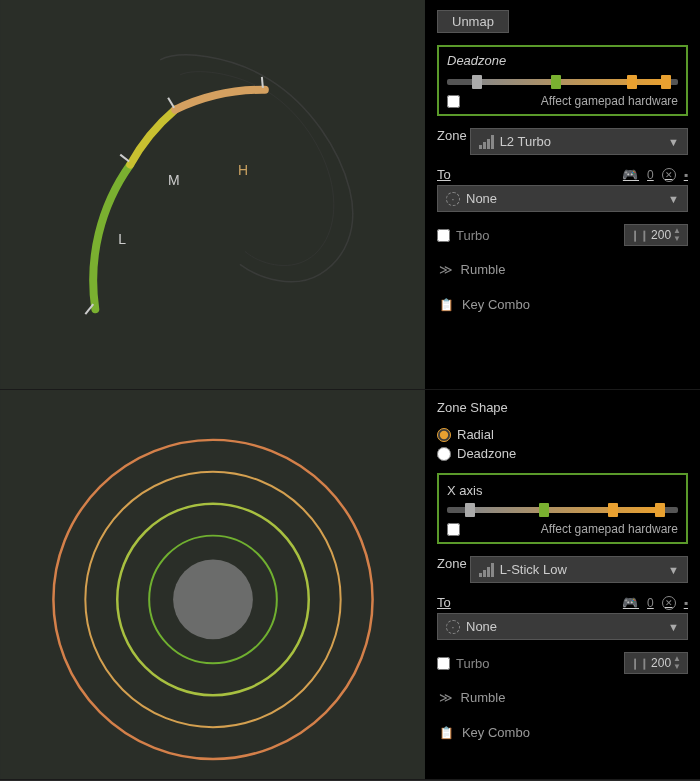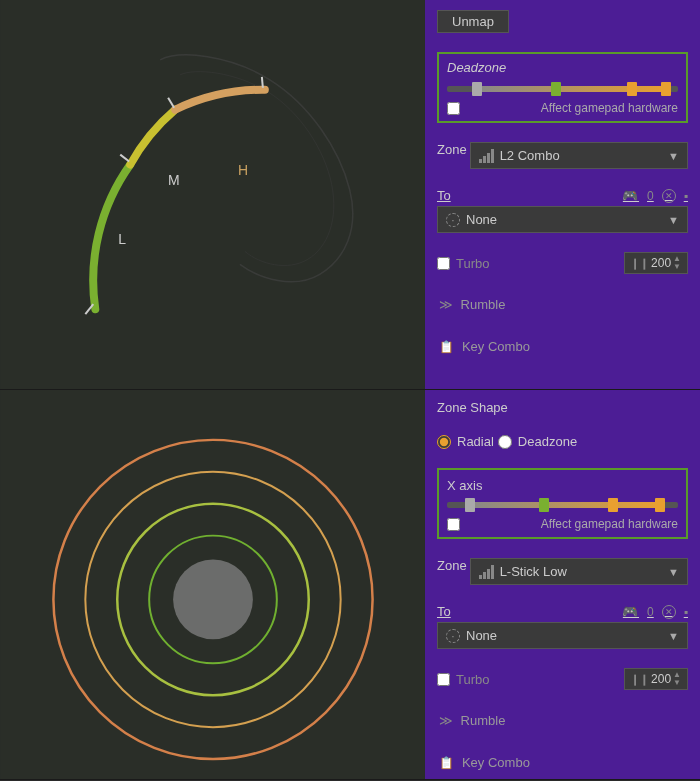--- a/index.html
+++ b/index.html
@@ -21,25 +21,25 @@
 
     .panel-left {
       width: 425px;
       background: #2a2e2a;
       position: relative;
       overflow: hidden;
     }
 
     .panel-right {
       width: 275px;
-      background: #4c1d95;
+      background: #000000;
       padding: 10px 12px;
       display: flex;
       flex-direction: column;
-      gap: 19px;
+      gap: 12px;
     }
 
     
     .arc-canvas {
       width: 100%;
       height: 100%;
     }
 
     
     .circles-canvas {
@@ -259,21 +259,21 @@
       color: #888;
     }
 
     .monitor-icon {
       font-size: 12px;
       color: #888;
     }
 
     .radio-group {
       display: flex;
-      flex-direction: row;
+      flex-direction: column;
       gap: 4px;
     }
 
     .radio-row {
       display: flex;
       align-items: center;
       gap: 6px;
       font-size: 13px;
       color: #ccc;
     }
@@ -366,21 +366,21 @@
     <div class="dropdown-row">
       <div class="dropdown-label">Zone</div>
       <div class="dropdown">
         <div class="dropdown-inner">
           <span class="bar-chart-icon">
             <span style="height:4px;"></span>
             <span style="height:7px;"></span>
             <span style="height:10px;"></span>
             <span style="height:14px;"></span>
           </span>
-          <span>L2 Combo</span>
+          <span>L2 Turbo</span>
         </div>
         <span class="chevron">▼</span>
       </div>
     </div>
 
     <div class="to-row">
       <div class="to-header">
         <span class="to-label">To</span>
         <div class="to-icons">
           <span class="controller-icon">🎮</span>

